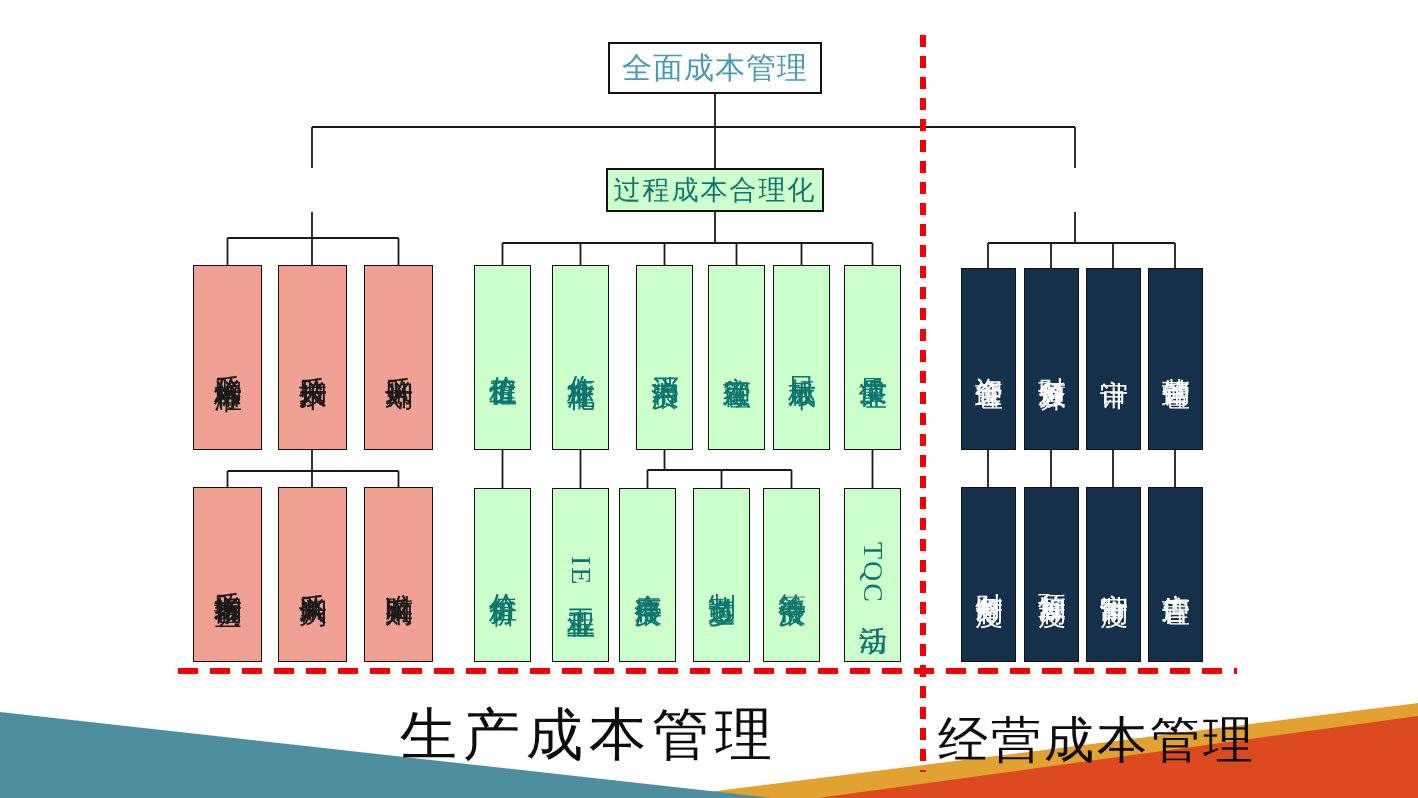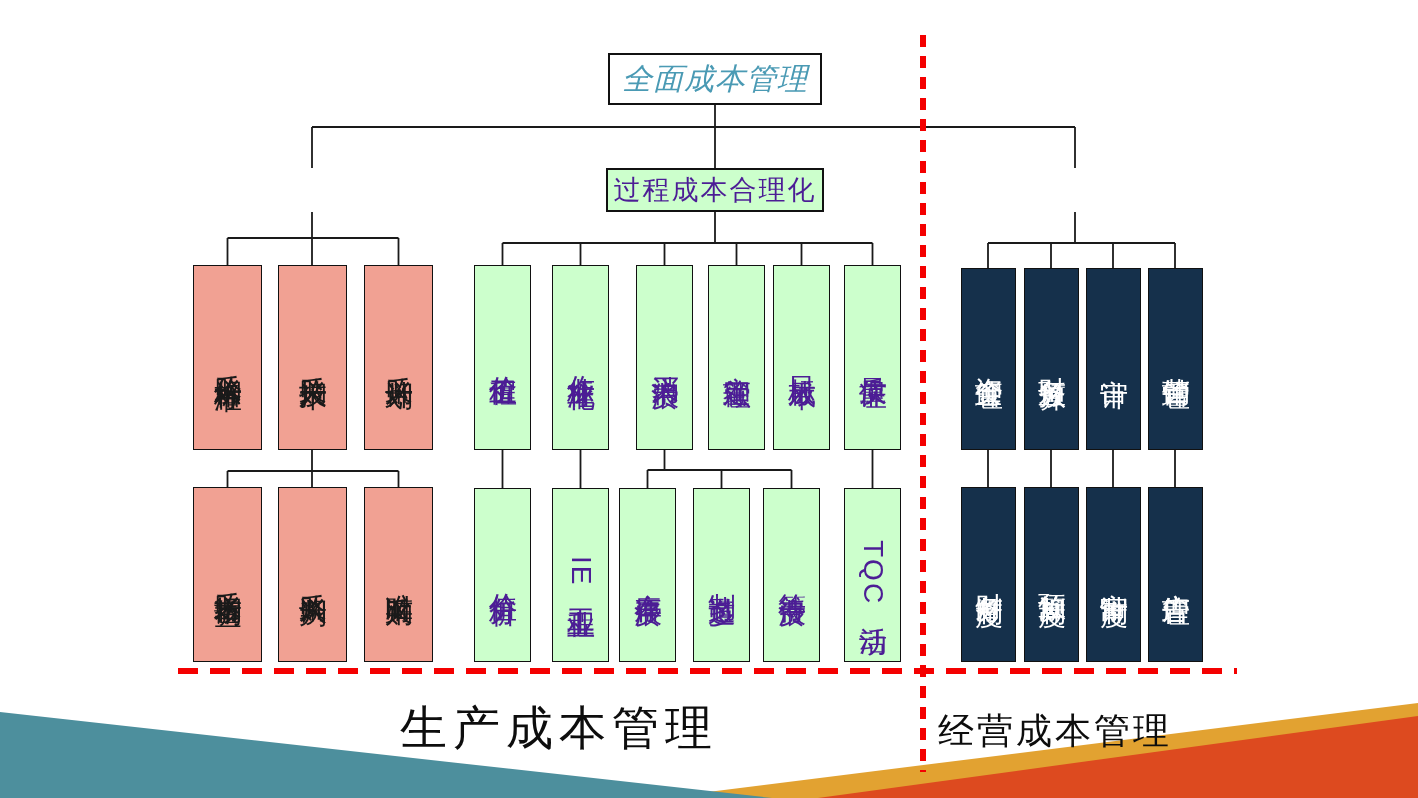--- a/index.html
+++ b/index.html
@@ -12,44 +12,44 @@
   }
   #overlay{position:absolute;left:0;top:0;z-index:0;}
   .node{
     position:absolute;
     box-sizing:border-box;
     display:flex;align-items:center;justify-content:center;
     z-index:1;
     color:#111;
   }
   .top-node{
-    left:608px;top:53px;width:214px;height:52px;
+    left:608px;top:42px;width:214px;height:52px;
     background:#ffffff;border:2px solid #111;
-    font-size:30px;letter-spacing:1px;font-style:italic;
+    font-size:30px;letter-spacing:1px;
   }
   .h-node{
     top:168px;width:218px;height:44px;
     border:2px solid #111;
     font-size:27px;letter-spacing:2px;
   }
   .v-node{
     writing-mode:vertical-rl;
     text-orientation:mixed;
     border:1.5px solid #111;
     font-size:28px;line-height:1;letter-spacing:2px;
   }
   .salmon{background:#F1A193;color:#1a1a1a;}
-  .green{background:#CCFFCC;color:#4c1d95;}
+  .green{background:#CCFFCC;color:#0f766e;font-family:Liberation Serif, serif;}
   .navy{background:#15304B;color:#ffffff;}
   .footer-label{
     position:absolute;z-index:2;
     color:#0d0d0d;white-space:nowrap;
   }
-  #footer-left{left:400px;top:697px;font-size:47px;letter-spacing:6px;}
-  #footer-right{left:938px;top:707px;font-size:36px;letter-spacing:3px;}
+  #footer-left{left:400px;top:697px;font-size:57px;letter-spacing:6px;}
+  #footer-right{left:938px;top:707px;font-size:50px;letter-spacing:3px;}
 </style>
 </head>
 <body>
 
 <div id="canvas">
 
   <svg id="overlay" width="1418" height="798" viewBox="0 0 1418 798">
 
     <polygon points="660,798 1418,703 1418,798" fill="#E2A231"></polygon>
     <polygon points="818,798 1418,716 1418,798" fill="#DD4A1F"></polygon>

